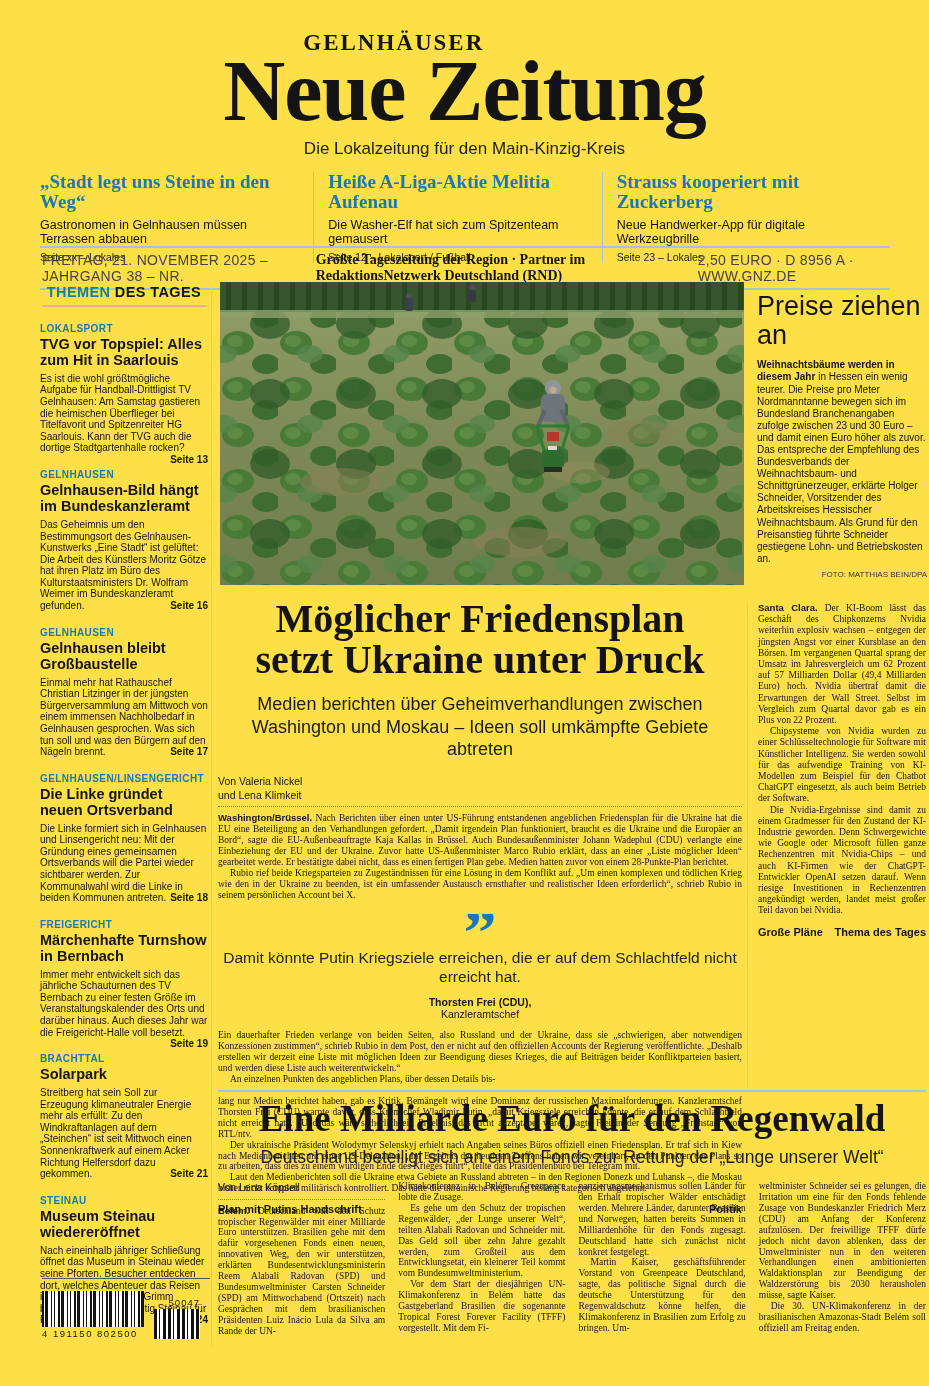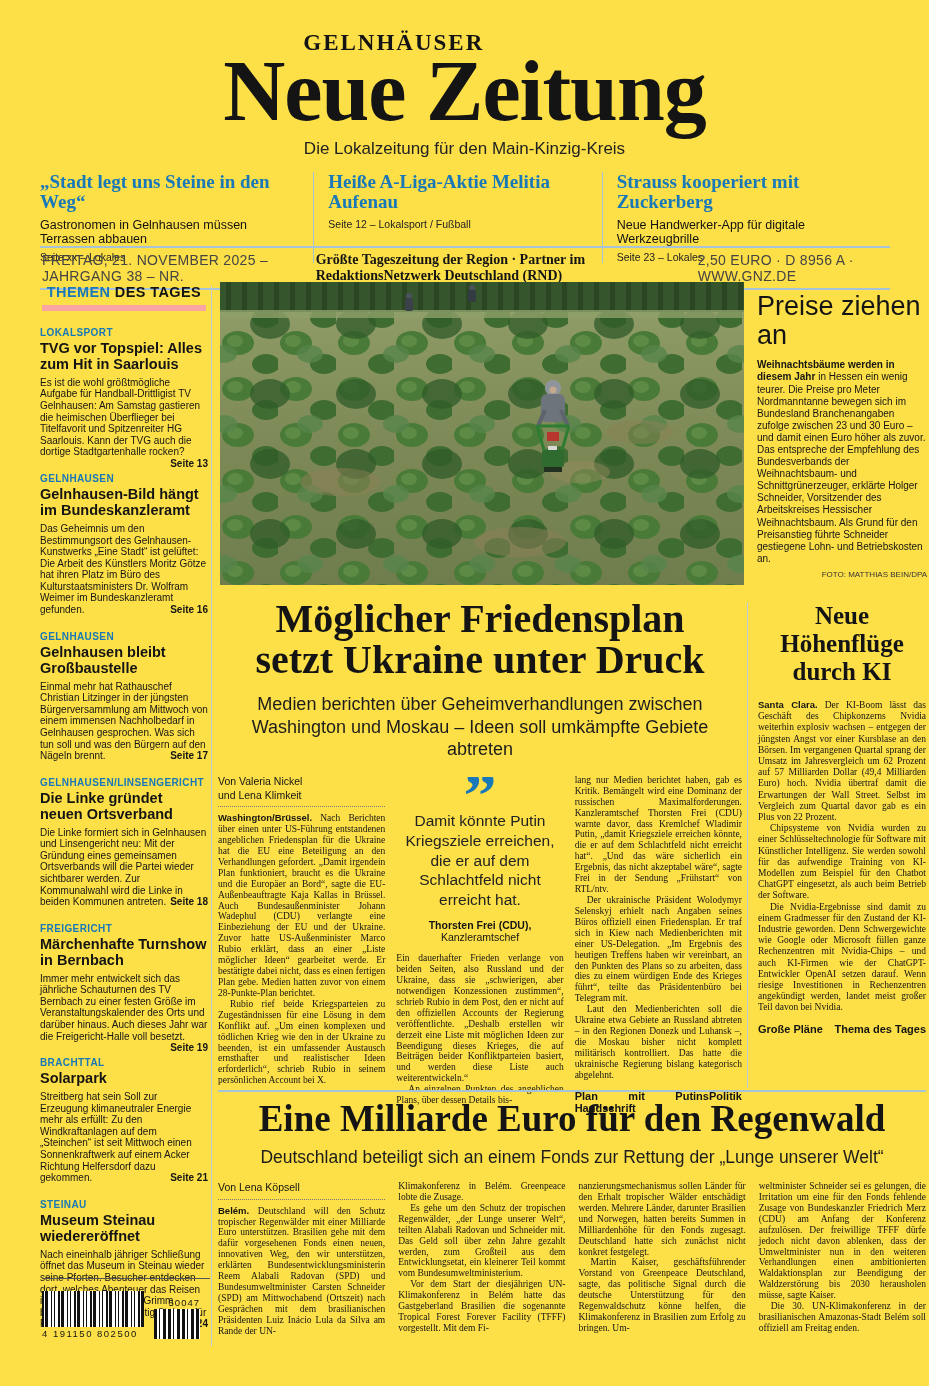--- a/index.html
+++ b/index.html
@@ -23,21 +23,21 @@
   .tz-s { font-size:12.5px; color:#111; margin-bottom:5px; }
   .tz-p { font-size:10.5px; color:#222; }
 
   
   .dateline { position:absolute; top:246px; left:40px; width:850px; border-top:2px solid var(--rule); border-bottom:2px solid var(--rule); padding:4px 2px; display:flex; justify-content:space-between; align-items:center; }
   .dl-side { font-size:14px; color:#444; letter-spacing:.3px; }
   .dl-center { font-family:"Liberation Serif", serif; font-weight:bold; font-size:14px; }
 
   
   .sidebar { position:absolute; left:40px; top:284px; width:168px; }
-  .sb-title { text-align:center; font-weight:bold; font-size:14.5px; letter-spacing:.4px; border-bottom:6px solid #fca5a5; padding-bottom:5px; margin:0 2px 16px; }
+  .sb-title { text-align:center; font-weight:bold; font-size:14.5px; letter-spacing:.4px; border-bottom:2px solid #fca5a5; padding-bottom:5px; margin:0 2px 16px; }
   .sb-title .blue { color:var(--accent); }
   .sb-item { margin-bottom:15px; }
   .sb-kicker { font-size:10px; font-weight:bold; color:var(--accent); letter-spacing:.4px; margin-bottom:3px; }
   .sb-h { font-size:14.5px; font-weight:bold; line-height:1.1; margin-bottom:4px; }
   .sb-b { font-size:10px; line-height:1.16; }
   .sb-page { float:right; font-weight:bold; }
 
   .vrule { position:absolute; width:1px; background:#c3ccd4; }
   .vr1 { left:211px; top:286px; height:1060px; }
   .vr2 { left:747px; top:602px; height:486px; }
@@ -49,21 +49,21 @@
   
   .price { position:absolute; left:757px; top:292px; width:170px; }
   .pr-h { font-size:27px; line-height:1.08; font-weight:400; margin-bottom:9px; }
   .pr-b { font-size:10px; line-height:1.21; }
   .pr-credit { font-size:8px; color:#333; margin-top:5px; text-align:right; }
 
   
   .main-art { position:absolute; left:218px; top:598px; width:524px; }
   .ma-h { text-align:center; font-family:"Liberation Serif", serif; font-weight:bold; font-size:40px; line-height:1.03; }
   .ma-sub { text-align:center; font-size:18px; line-height:1.25; margin-top:13px; color:#1c1c1c; }
-  .ma-cols { display:flex; gap:11px; margin-top:14px; }
+  .ma-cols { display:flex; gap:11px; margin-top:14px;flex-direction:column; }
   .col { flex:1; font-family:"Liberation Serif", serif; font-size:9.5px; line-height:1.15; text-align:justify; }
   .col p + p { text-indent:12px; }
   .byline { font-family:"Liberation Sans", sans-serif; font-size:10.5px; line-height:1.3; border-bottom:1px dotted #777; padding-bottom:4px; margin-bottom:6px; text-align:left; }
   .lead { font-family:"Liberation Sans", sans-serif; font-weight:bold; font-size:9.5px; }
   .pullquote { text-align:center; font-family:"Liberation Sans", sans-serif; margin:2px 0 10px; }
   .pq-mark { color:var(--accent); font-family:"Liberation Serif", serif; font-weight:bold; font-size:66px; line-height:.55; height:34px; overflow:hidden; }
   .pq-text { font-size:15.5px; line-height:1.28; color:#222; }
   .pq-name { font-size:10.5px; font-weight:bold; margin-top:9px; }
   .pq-role { font-size:10.5px; }
   .tagrow { display:flex; justify-content:space-between; font-family:"Liberation Sans", sans-serif; font-weight:bold; font-size:11px; margin-top:9px; }
@@ -109,20 +109,21 @@
   </div>
 
   <div class="teasers">
     <div class="teaser">
       <div class="tz-h">„Stadt legt uns Steine in den Weg“</div>
       <div class="tz-s">Gastronomen in Gelnhausen müssen Terrassen abbauen</div>
       <div class="tz-p">Seite xx – Lokales</div>
     </div>
     <div class="teaser">
       <div class="tz-h">Heiße A-Liga-Aktie Melitia Aufenau</div>
+      <div class="tz-s">Die Washer-Elf hat sich zum Spitzenteam gemausert</div>
       <div class="tz-p">Seite 12 – Lokalsport / Fußball</div>
     </div>
     <div class="teaser">
       <div class="tz-h">Strauss kooperiert mit Zuckerberg</div>
       <div class="tz-s">Neue Handwerker-App für digitale Werkzeugbrille</div>
       <div class="tz-p">Seite 23 – Lokales</div>
     </div>
   </div>
 
   <div class="dateline">
@@ -278,21 +279,20 @@
         <p>Laut den Medienberichten soll die Ukraine etwa Gebiete an Russland abtreten – in den Regionen Donezk und Luhansk –, die Moskau bisher nicht komplett militärisch kontrolliert. Das hatte die ukrainische Regierung bislang kategorisch abgelehnt.</p>
         <div class="tagrow">
           <span>Plan mit Putins Handschrift</span>
           <span>Politik</span>
         </div>
       </div>
     </div>
   </div>
 
   <div class="ki">
-    <div class="ki-h">Neue Höhenflüge durch KI</div>
     <div class="ki-b">
       <p><b class="lead">Santa Clara.</b> <span>Der KI-Boom lässt das Geschäft des Chipkonzerns Nvidia weiterhin explosiv wachsen – entgegen der jüngsten Angst vor einer Kursblase an den Börsen. Im vergangenen Quartal sprang der Umsatz im Jahresvergleich um 62 Prozent auf 57 Milliarden Dollar (49,4 Milliarden Euro) hoch. Nvidia übertraf damit die Erwartungen der Wall Street. Selbst im Vergleich zum Quartal davor gab es ein Plus von 22 Prozent.</span></p>
       <p>Chipsysteme von Nvidia wurden zu einer Schlüsseltechnologie für Software mit Künstlicher Intelligenz. Sie werden sowohl für das aufwendige Training von KI-Modellen zum Beispiel für den Chatbot ChatGPT eingesetzt, als auch beim Betrieb der Software.</p>
       <p>Die Nvidia-Ergebnisse sind damit zu einem Gradmesser für den Zustand der KI-Industrie geworden. Denn Schwergewichte wie Google oder Microsoft füllen ganze Rechenzentren mit Nvidia-Chips – und auch KI-Firmen wie der ChatGPT-Entwickler OpenAI setzen darauf. Wenn riesige Investitionen in Rechenzentren angekündigt werden, landet meist großer Teil davon bei Nvidia.</p>
     </div>
     <div class="tagrow">
       <span>Große Pläne</span>
       <span>Thema des Tages</span>
     </div>
   </div>

